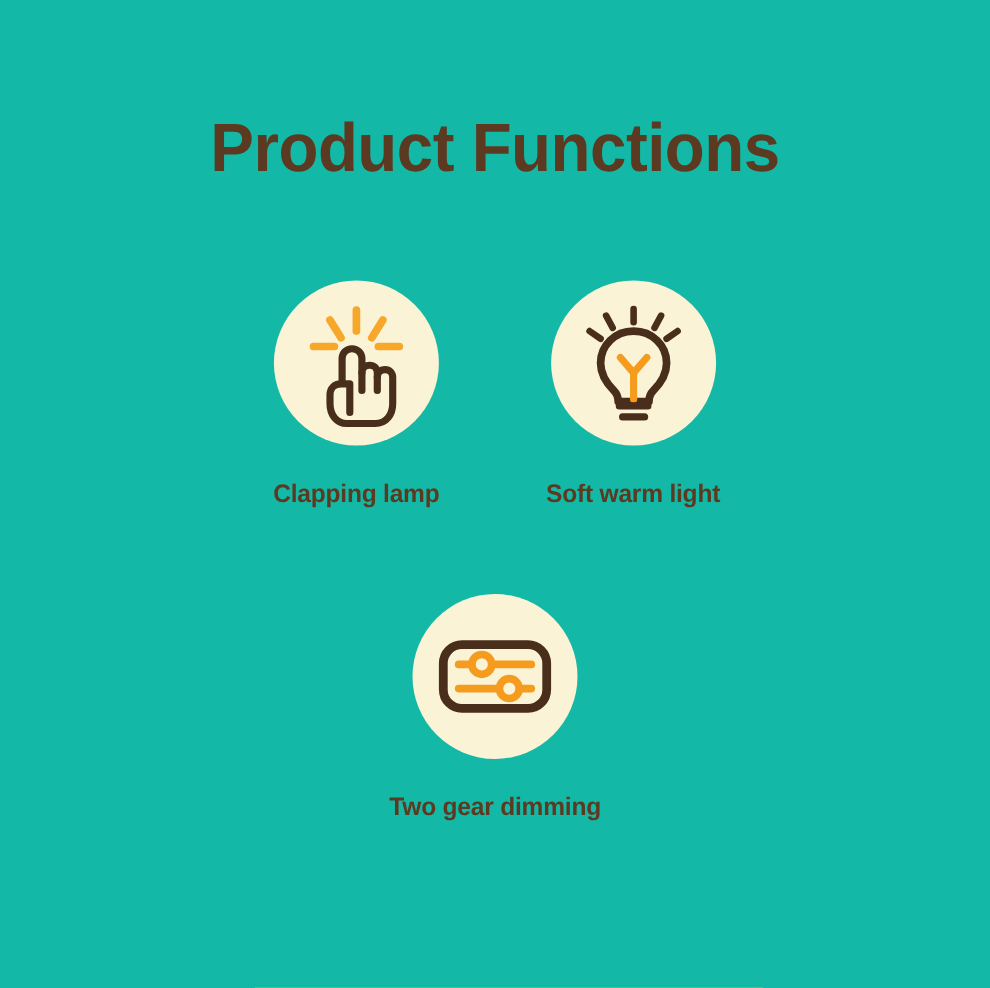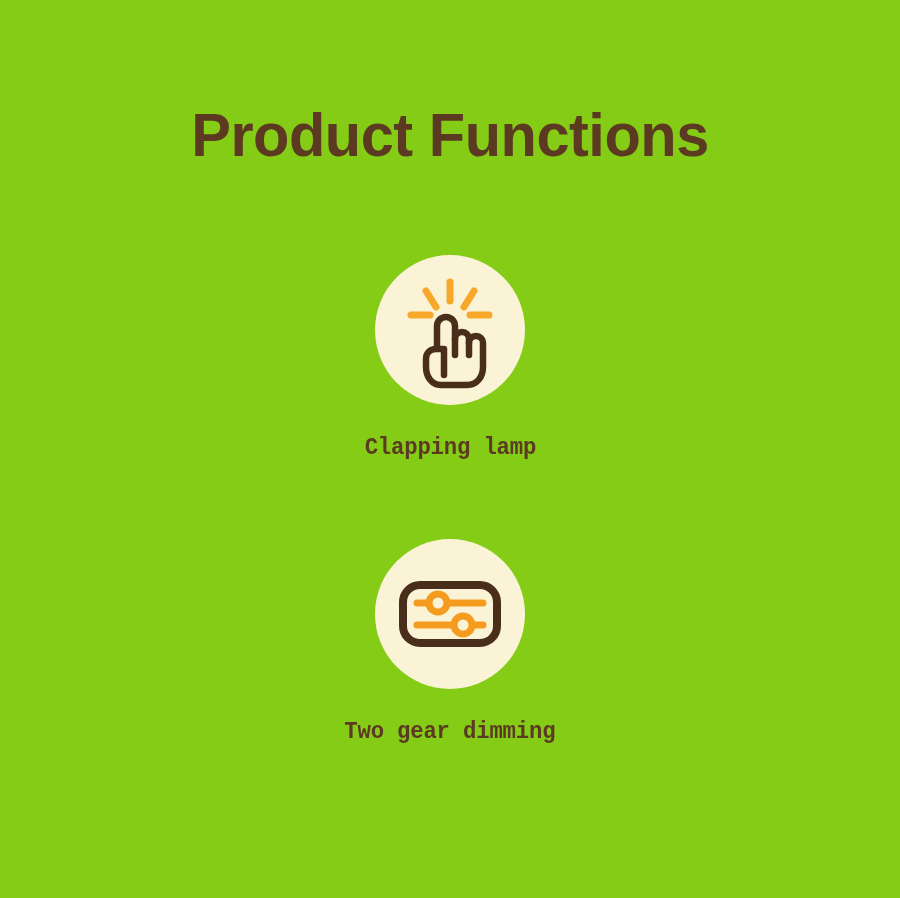--- a/index.html
+++ b/index.html
@@ -12,21 +12,21 @@
     background: #F5BB55;
     font-family: "Liberation Sans", sans-serif;
     overflow: hidden;
     position: relative;
   }
 
   .page {
     width: 900px;
     height: 898px;
     position: relative;
-    background: #84cc16;
+    background: #14b8a6;
   }
 
   .page-title {
     position: absolute;
     top: 104px;
     left: 0;
     width: 900px;
     text-align: center;
     font-size: 62px;
     font-weight: bold;
@@ -41,21 +41,20 @@
     position: absolute;
     top: 255px;
     left: 0;
     width: 900px;
   }
 
   .row {
     display: flex;
     justify-content: center;
     align-items: center;
-    font-family: Liberation Mono, monospace;
   }
   .row.row-2 {
     margin-top: 78px;
   }
 
   .cell {
     width: 252px;
     display: flex;
     flex-direction: column;
     align-items: center;
@@ -144,20 +143,56 @@
 
                 <path d="M94 88 L94 100"></path>
                 <path d="M80 84 L80 100"></path>
               </g>
             </svg>
           </span>
         </div>
         <div class="cell-label">Clapping lamp</div>
       </div>
 
+      <div class="cell cell-bulb">
+        <div class="icon-circle">
+          <span>
+            <svg width="150" height="150" viewBox="0 0 150 150">
+
+              <g stroke="#4A2E1C" stroke-width="6" stroke-linecap="round">
+                <line x1="75" y1="26" x2="75" y2="38"></line>
+                <line x1="50" y1="32" x2="56" y2="43"></line>
+                <line x1="100" y1="32" x2="94" y2="43"></line>
+                <line x1="35" y1="46" x2="45" y2="53"></line>
+                <line x1="115" y1="46" x2="105" y2="53"></line>
+              </g>
+
+              <path d="M75 46
+                       C58 46 45 59 45 75
+                       C45 86 51 94 57 100
+                       C60 103 61 106 61 110
+                       L89 110
+                       C89 106 90 103 93 100
+                       C99 94 105 86 105 75
+                       C105 59 92 46 75 46 Z" fill="none" stroke="#4A2E1C" stroke-width="7" stroke-linejoin="round"></path>
+
+              <g fill="none" stroke="#F59C1E" stroke-width="6.5" stroke-linecap="round" stroke-linejoin="round">
+                <path d="M63 70 L75 84 L87 70"></path>
+                <path d="M75 84 L75 108"></path>
+              </g>
+
+              <g stroke="#4A2E1C" stroke-width="6.5" stroke-linecap="round">
+                <line x1="62" y1="114" x2="88" y2="114"></line>
+                <line x1="65" y1="124" x2="85" y2="124"></line>
+              </g>
+            </svg>
+          </span>
+        </div>
+        <div class="cell-label">Soft warm light</div>
+      </div>
 
 
     </div>
 
     <div class="row row-2">
 
       <div class="cell cell-sliders">
         <div class="icon-circle">
           <span>
             <svg width="150" height="150" viewBox="0 0 150 150">

